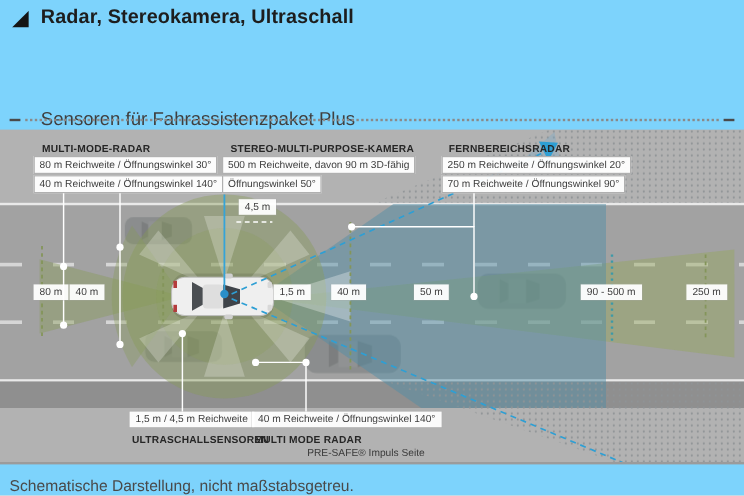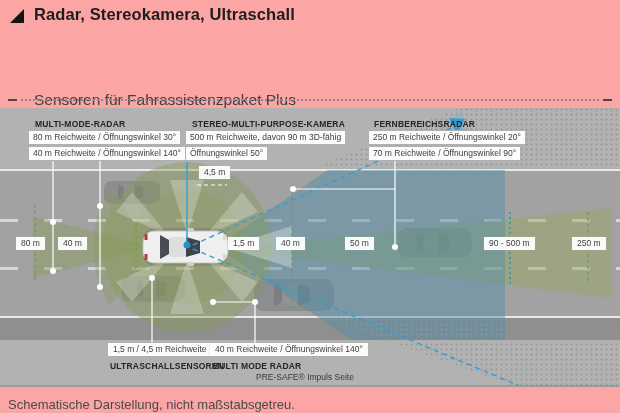--- a/index.html
+++ b/index.html
@@ -1,17 +1,17 @@
 <!DOCTYPE html>
 <html><head>
 <meta charset="utf-8">
 <style>
   html,body{margin:0;padding:0;background:#e8e8e8;}
   .stage{
-    position:relative;width:620px;height:413px;background:#fca5a5;overflow:hidden;
+    position:relative;width:620px;height:413px;background:#7dd3fc;overflow:hidden;
     font-family:"Liberation Sans",sans-serif;-webkit-font-smoothing:antialiased;
   }
   
   .tri{position:absolute;left:10px;top:9px;}
   .t1{position:absolute;left:34px;top:5px;font-size:16.5px;font-weight:bold;color:#1d1d1d;letter-spacing:.1px;}
   .t2{position:absolute;left:34px;top:29px;font-size:16.5px;font-weight:bold;color:#1d1d1d;letter-spacing:.1px;}
   .sub{position:absolute;left:34px;top:55px;font-size:15.5px;font-weight:400;color:#3f3f3f;margin-top:36px;}
   
   .measureline{position:absolute;left:8px;right:8px;top:98px;height:4px;display:flex;align-items:center;}
   .measureline .cap{width:9px;height:2px;background:#4a4a4a;}
@@ -168,21 +168,21 @@
     <div class="box" style="left:28px;top:38px">40 m Reichweite / Öffnungswinkel 140°</div>
 
     <div class="hdrlabel" style="left:192px;top:11px">STEREO-MULTI-PURPOSE-KAMERA</div>
     <div class="box" style="left:185px;top:22px">500 m Reichweite, davon 90 m 3D-fähig</div>
     <div class="box" style="left:185px;top:38px">Öffnungswinkel 50°</div>
 
     <div class="hdrlabel" style="left:374px;top:11px">FERNBEREICHSRADAR</div>
     <div class="box" style="left:368px;top:22px">250 m Reichweite / Öffnungswinkel 20°</div>
     <div class="box" style="left:368px;top:38px">70 m Reichweite / Öffnungswinkel 90°</div>
 
-    <div class="vbox" style="left:16px;top:129px">80 m</div>
+    <div class="vbox" style="left:28px;top:129px">80 m</div>
     <div class="vbox" style="left:58px;top:129px">40 m</div>
     <div class="vbox" style="left:199px;top:58px">4,5 m</div>
     <div class="vbox" style="left:228px;top:129px">1,5 m</div>
     <div class="vbox" style="left:276px;top:129px">40 m</div>
     <div class="vbox" style="left:345px;top:129px">50 m</div>
     <div class="vbox" style="left:484px;top:129px">90 - 500 m</div>
     <div class="vbox" style="left:572px;top:129px">250 m</div>
 
     <div class="vbox" style="left:108px;top:235px">1,5 m / 4,5 m Reichweite</div>
     <div class="hdrlabel" style="left:110px;top:253px">ULTRASCHALLSENSOREN</div>

